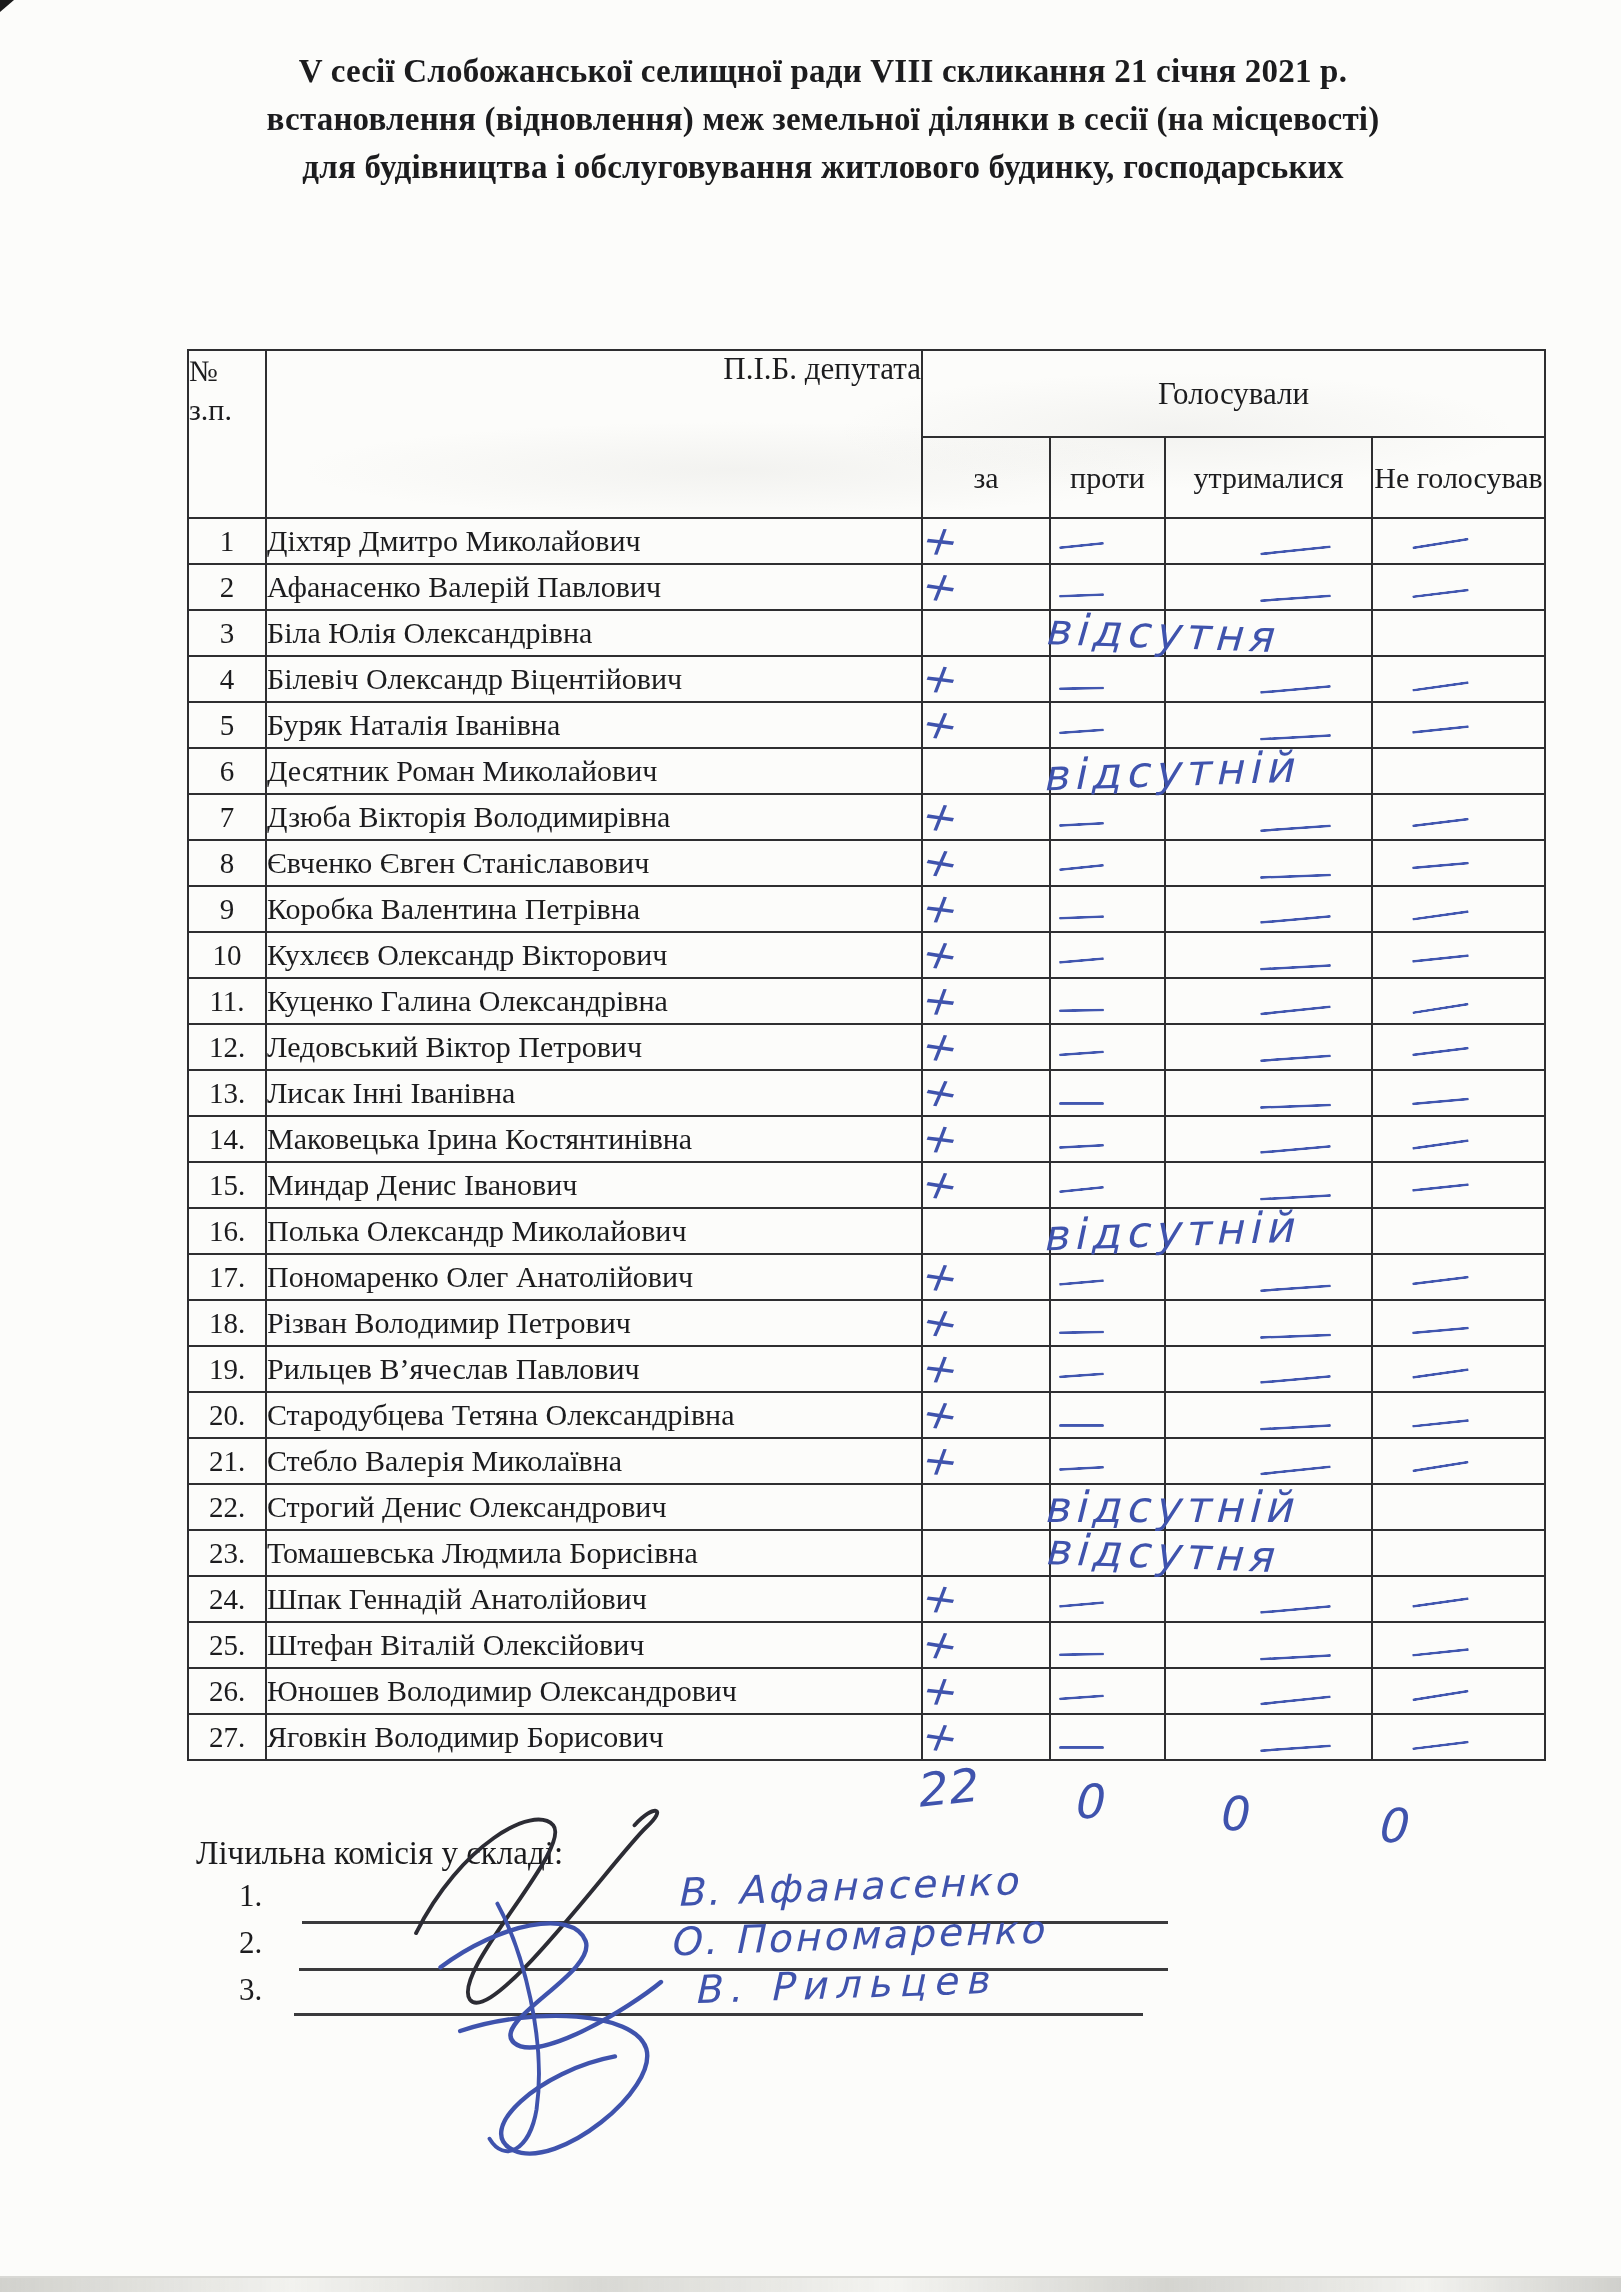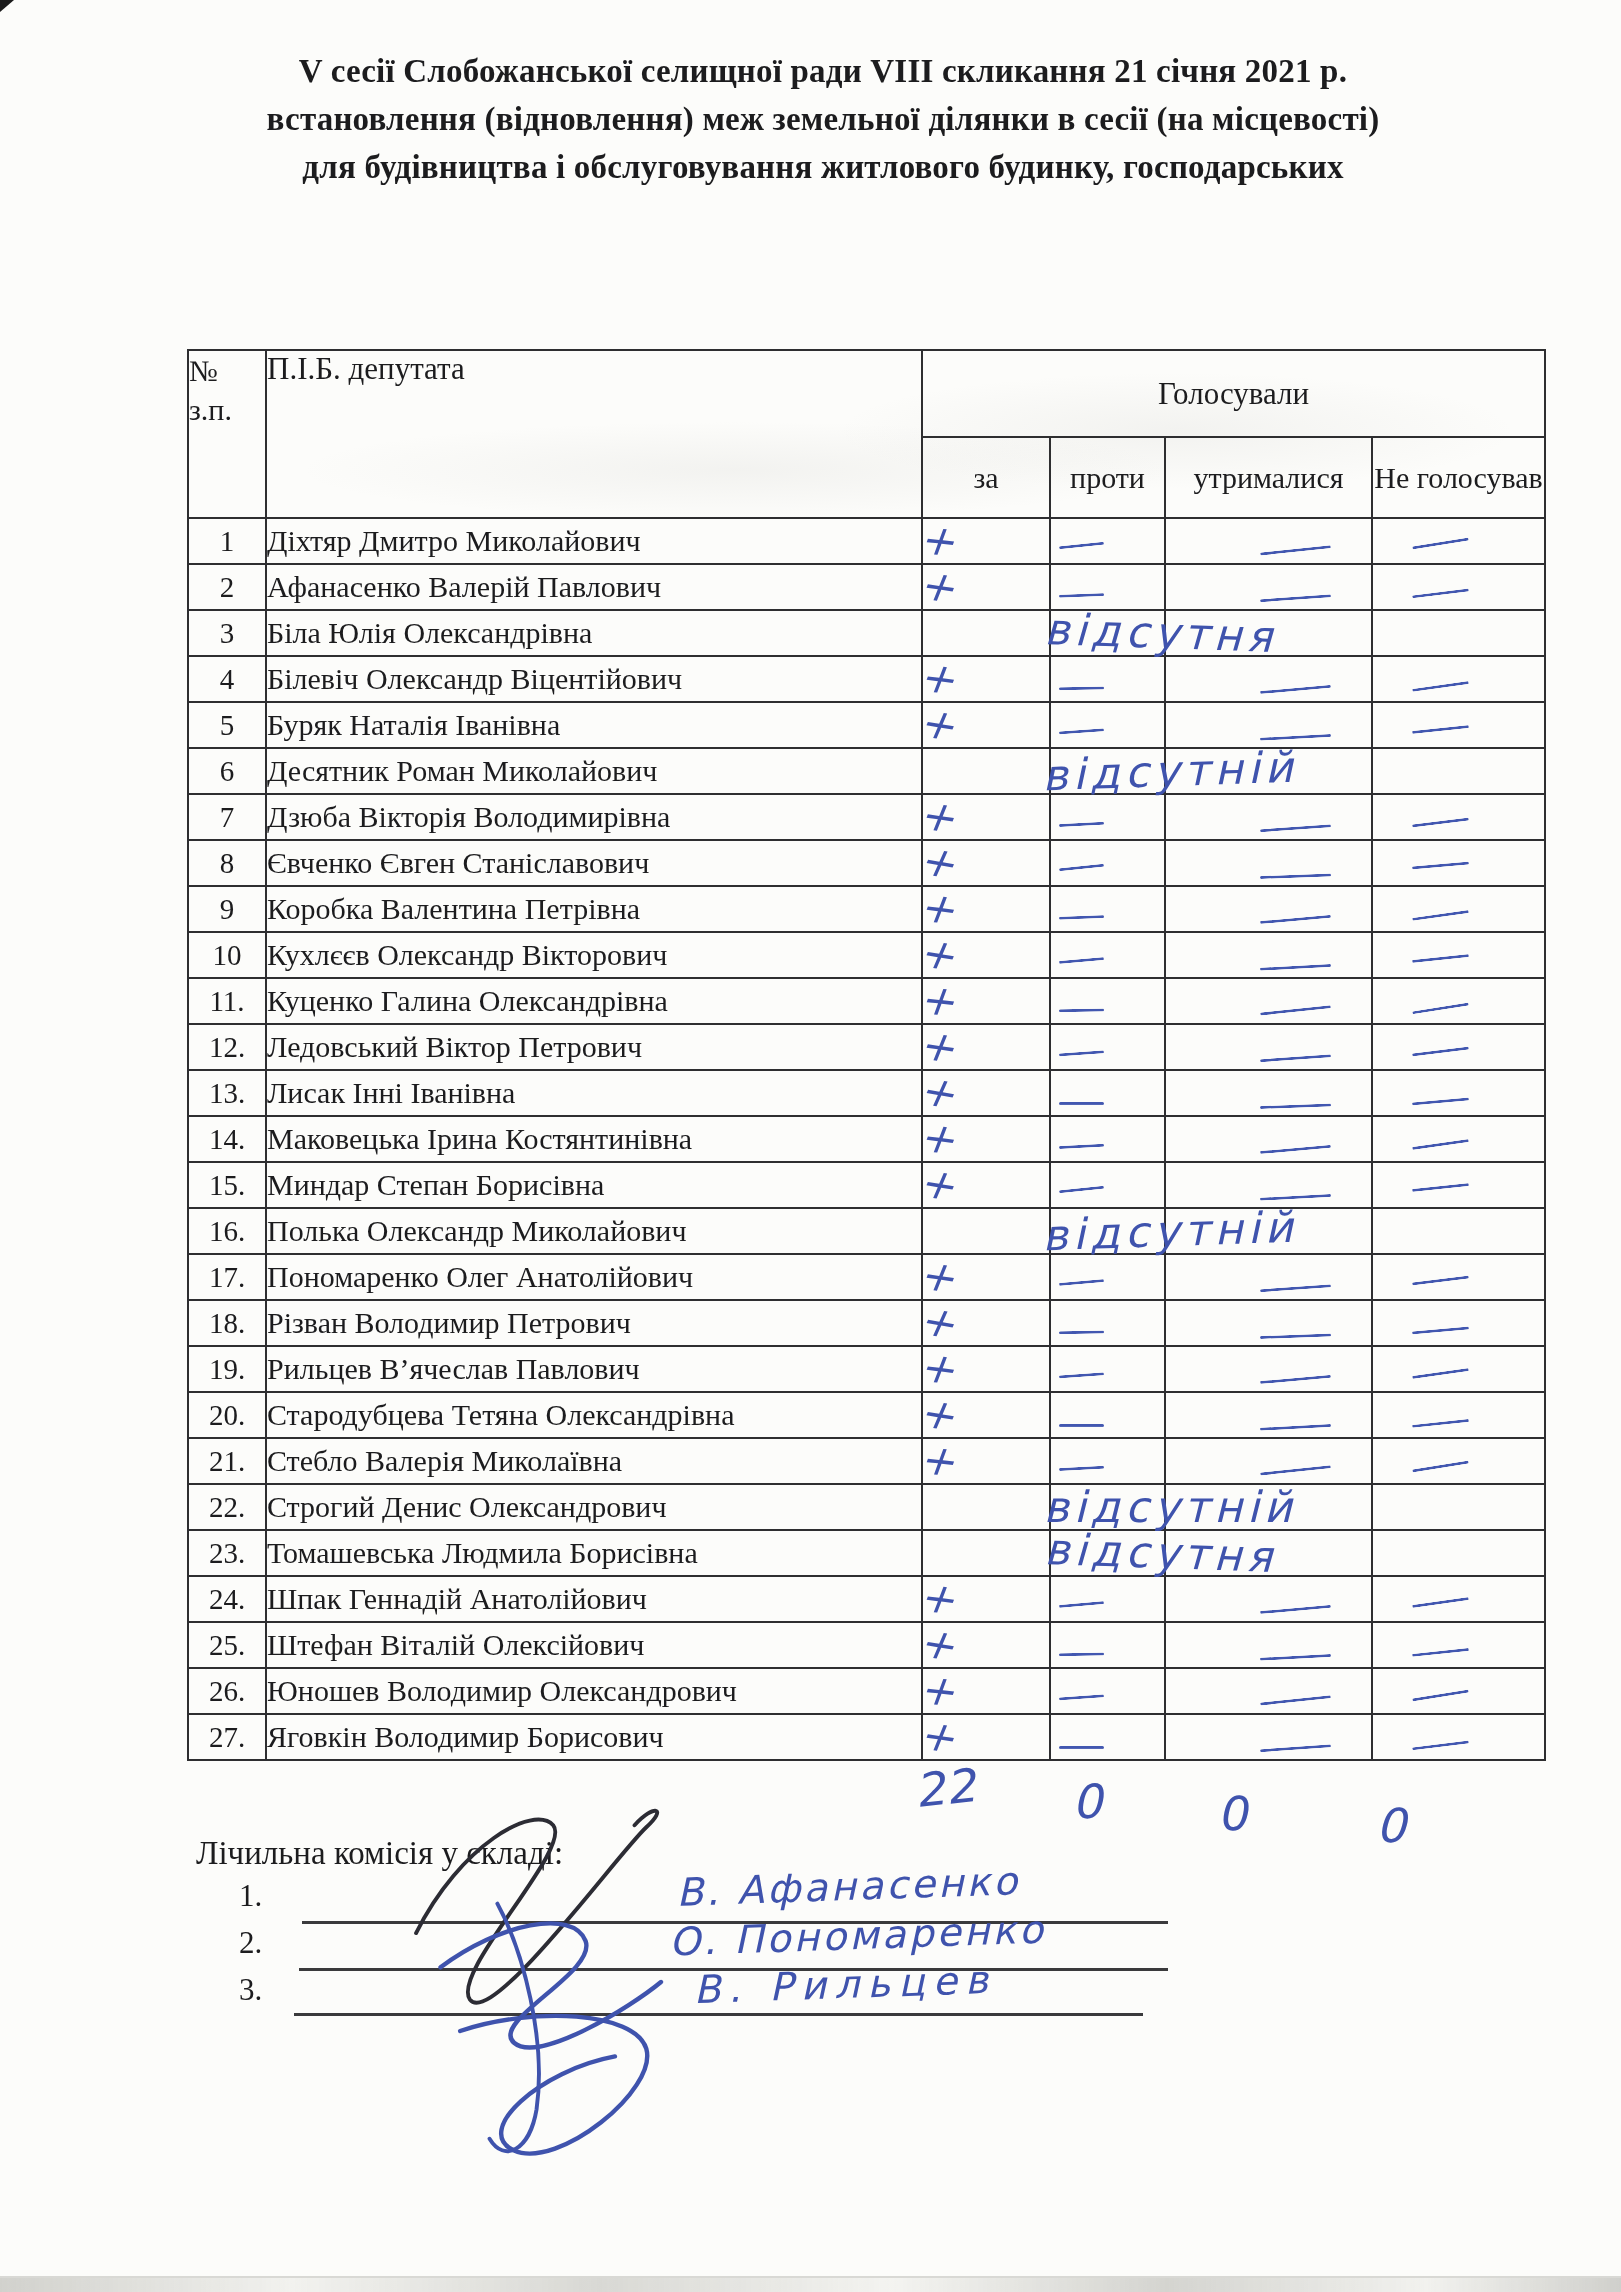--- a/index.html
+++ b/index.html
@@ -19,21 +19,21 @@
   
   .title{position:absolute;left:127px;top:47px;width:1392px;text-align:center;
         font-size:33px;font-weight:700;line-height:48px;letter-spacing:0.2px;}
   
   table.votes{position:absolute;left:187px;top:349px;width:1358px;
         border-collapse:collapse;table-layout:fixed;}
   table.votes th,table.votes td{border:2.5px solid #2e2e30;padding:0;overflow:visible;}
   tr.h1{height:87px;} tr.h2{height:81px;}
   th{font-weight:400;}
   th.h-num{vertical-align:top;text-align:left;padding:3.9px 0 0 13.7px;font-size:30px;line-height:39px;}
-  th.h-name{vertical-align:top;text-align:left;padding-top:7.8px;font-size:31px;}
+  th.h-name{vertical-align:top;text-align:right;padding-top:7.8px;font-size:31px;}
   th.h-voted{text-align:center;vertical-align:middle;font-size:31px;padding-bottom:25.5px;}
   th.h-sub{text-align:center;vertical-align:middle;font-size:30px;line-height:36px;}
   tr.data{height:46px;}
   td.c-num{text-align:center;font-size:29px;}
   td.c-name{font-size:30px;padding-left:15.7px;}
   td.c-vote{vertical-align:middle;position:relative;}
   td.c-za{text-align:left;padding-left:53px;}
   
   .hw{font-family:"DejaVu Sans",sans-serif;color:#3f53ad;}
   .plus{display:inline-block;font-size:42px;line-height:1;font-weight:400;}
@@ -201,21 +201,21 @@
         <tr class="data">
           <td class="c-num">14.</td>
           <td class="c-name">Маковецька Ірина Костянтинівна</td>
           <td class="c-vote c-za"><span class="hw plus" style="transform:rotate(7deg) skewX(-14deg)">+</span></td>
           <td class="c-vote c-proty"><span class="hw dash" style="transform:translateY(3.9px) rotate(-3deg)"></span></td>
           <td class="c-vote c-utrym"><span class="hw dash" style="transform:translateY(6.9px) rotate(-5deg)"></span></td>
           <td class="c-vote c-ne"><span class="hw dash" style="transform:translateY(2px) rotate(-8deg)"></span></td>
         </tr>
         <tr class="data">
           <td class="c-num">15.</td>
-          <td class="c-name">Миндар Степан Борисівна</td>
+          <td class="c-name">Миндар Денис Іванович</td>
           <td class="c-vote c-za"><span class="hw plus" style="transform:rotate(9deg) skewX(-14deg)">+</span></td>
           <td class="c-vote c-proty"><span class="hw dash" style="transform:translateY(1px) rotate(-6deg)"></span></td>
           <td class="c-vote c-utrym"><span class="hw dash" style="transform:translateY(8.8px) rotate(-3deg)"></span></td>
           <td class="c-vote c-ne"><span class="hw dash" style="transform:translateY(-1px) rotate(-6deg)"></span></td>
         </tr>
         <tr class="data">
           <td class="c-num">16.</td>
           <td class="c-name">Полька Олександр Миколайович</td>
           <td class="c-vote c-za"></td>
           <td class="c-vote c-proty"><span class="hw absent" style="transform:skewX(-14deg) rotate(-2deg)">відсутній</span></td>

